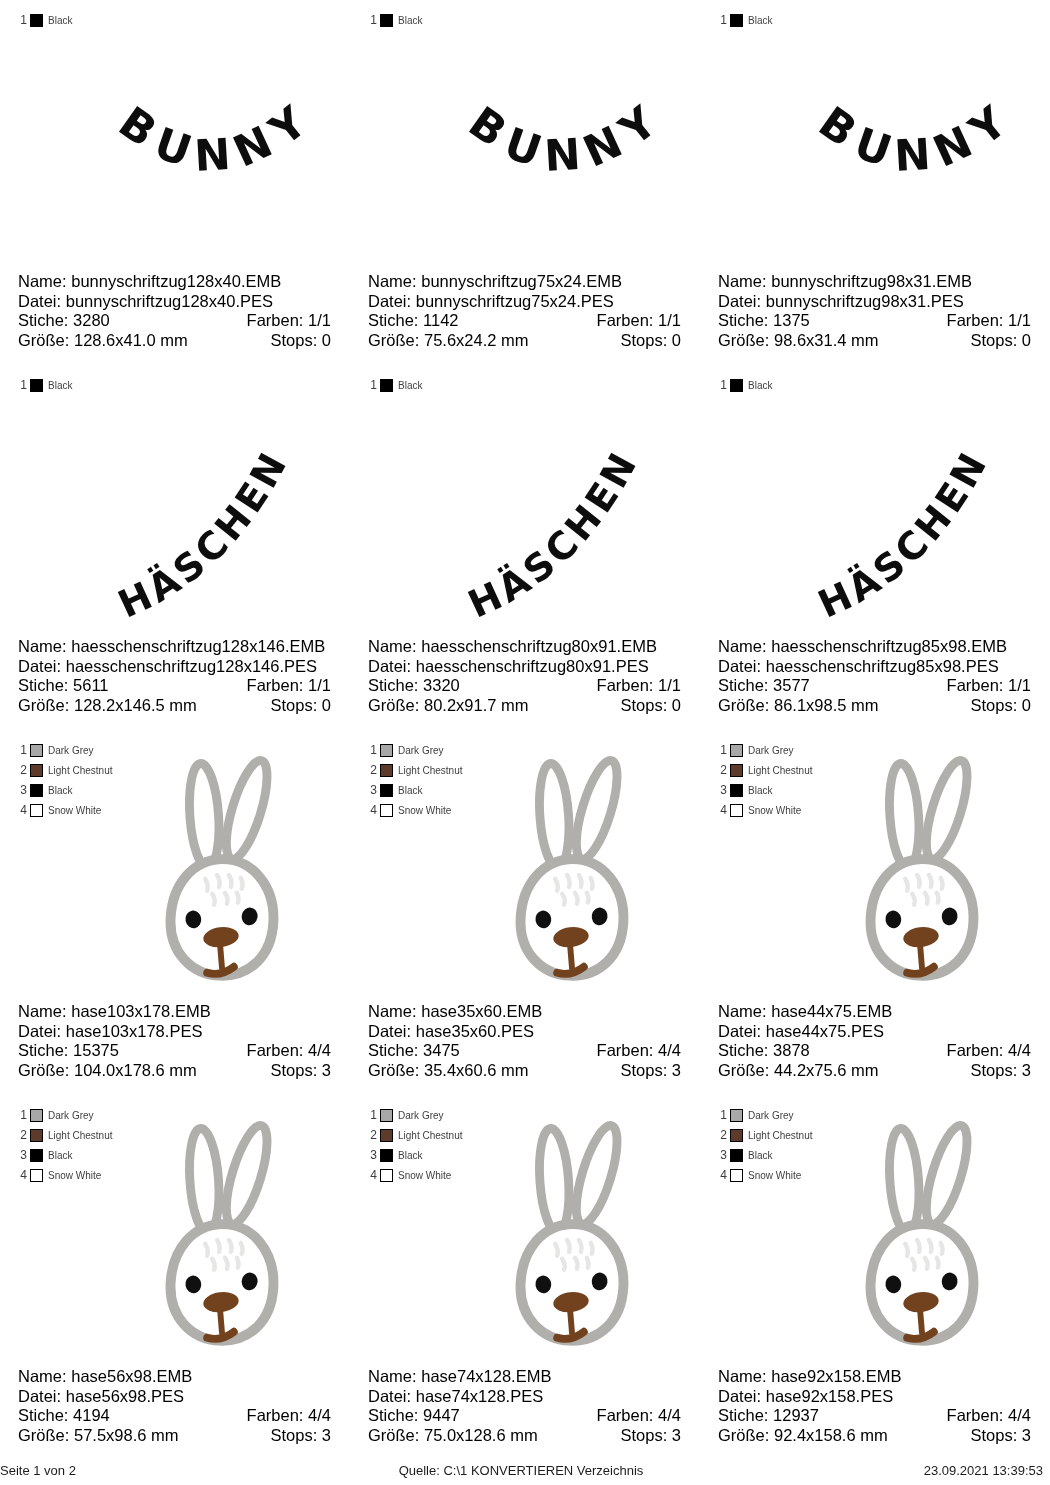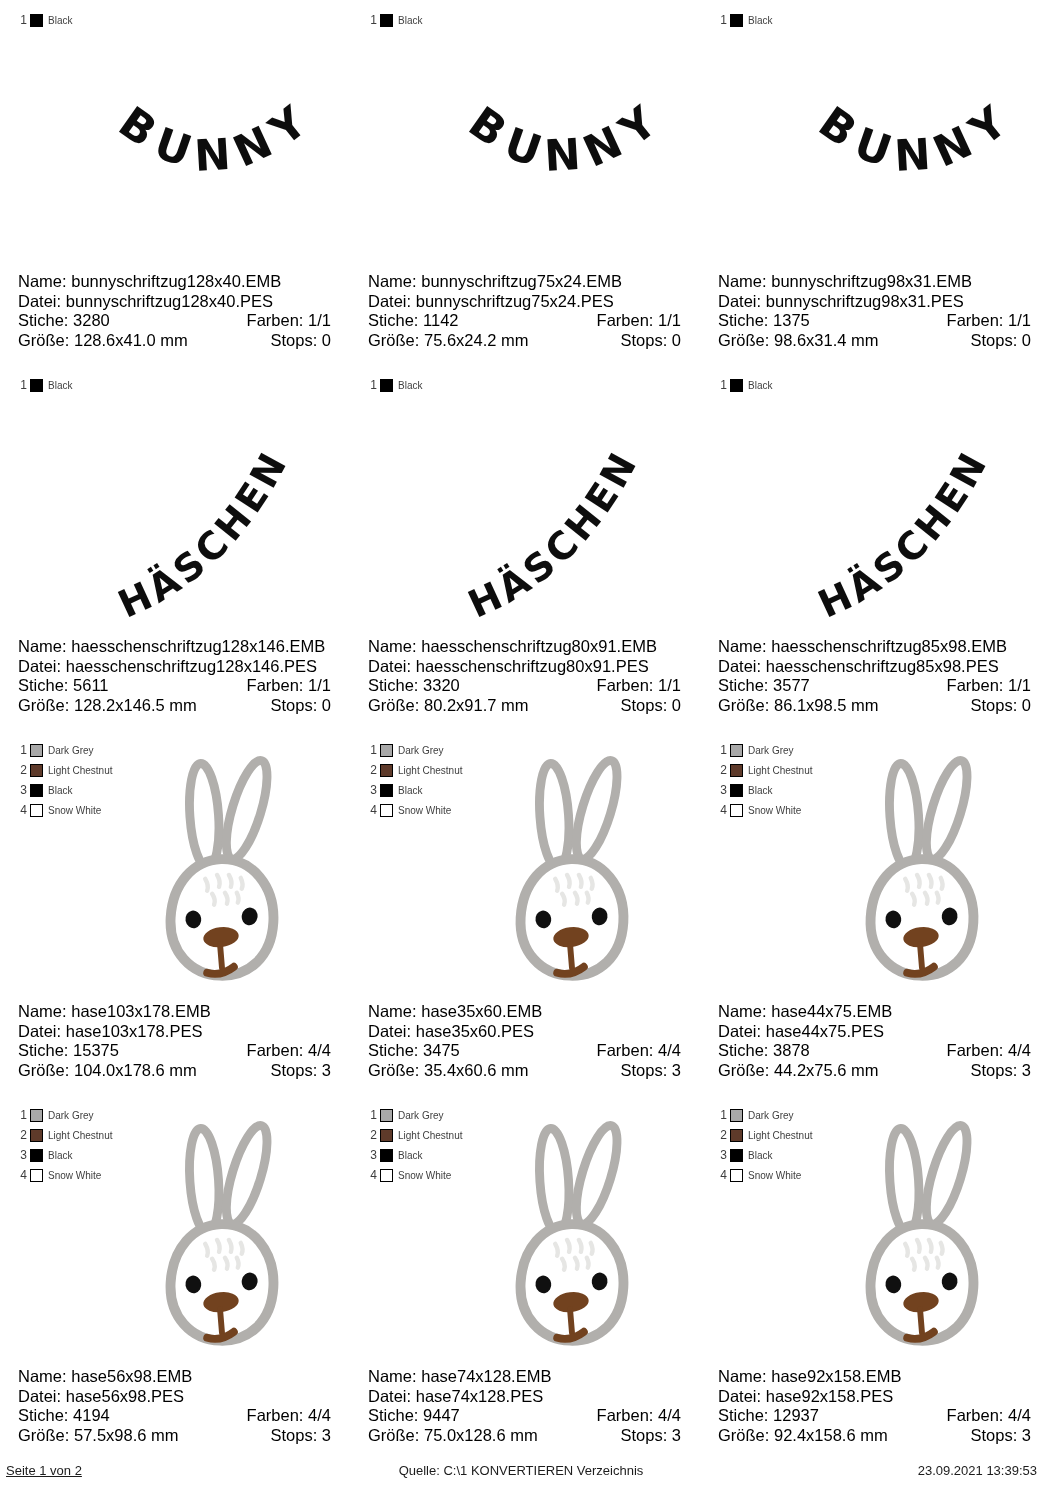--- a/index.html
+++ b/index.html
@@ -25,23 +25,23 @@
   .pv-face      { left:142px; top:18px; width:158px; height:248px; }
 
   
   .info { position:absolute; left:18px; right:19px; top:272px;
           font-weight:normal; font-size:16.5px; line-height:19.5px; color:#000; white-space:nowrap; }
   .irow { display:flex; justify-content:space-between; }
 
   
   .footer { position:absolute; left:0; right:0; bottom:4px; height:18px;
             font-size:13px; color:#1c1c1c; }
-  .footer .f-left   { position:absolute; left:6px;text-decoration:underline; }
+  .footer .f-left   { position:absolute; left:0; }
   .footer .f-center { position:absolute; left:0; right:8px; text-align:center; }
-  .footer .f-right  { position:absolute; right:13px; }
+  .footer .f-right  { position:absolute; right:7px; }
 
   .hidden-defs { position:absolute; width:0; height:0; overflow:hidden; }
 </style>
 </head>
 <body>
 
 <svg class="hidden-defs" aria-hidden="true">
   <defs>
     <symbol id="sym-bunny-text" viewBox="0 0 230 110">
       <path id="bunny-arc" d="M 8,36 Q 115,130 224,20" fill="none"></path>

